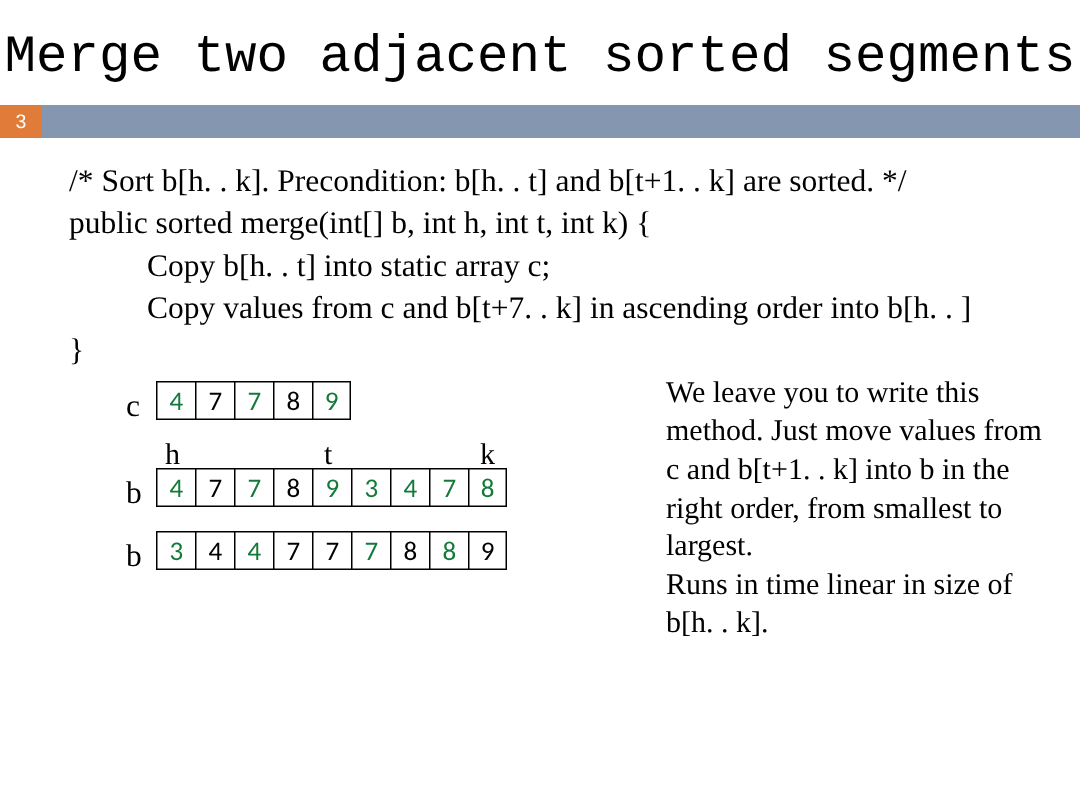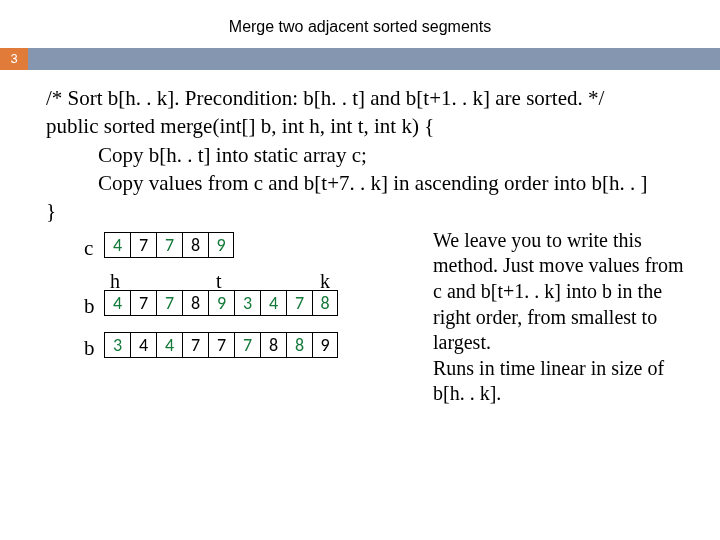--- a/index.html
+++ b/index.html
@@ -11,22 +11,22 @@
     font-family: Arial, Helvetica, sans-serif;
     overflow: hidden;
   }
   .slide {
     width: 720px;
     height: 540px;
     position: relative;
     box-sizing: border-box;
   }
   .title {
-    font-size: 16px;
-    font-family: Liberation Sans, sans-serif;
+    font-size: 35px;
+    font-family: Liberation Mono, monospace;
     color: #000;
     padding: 18px 0 12px 0;
     text-align: center;
   }
   .band {
     height: 22px;
     background: #8597b0;
     width: 100%;
     position: relative;
   }
@@ -99,21 +99,21 @@
     margin-top: 8px;
   }
   .hdr {
     position: absolute;
     font-family: "Times New Roman", Times, serif;
     font-size: 20px;
     top: 0;
   }
   .para-col {
     position: absolute;
-    left: 387px;
+    left: 398px;
     top: -4px;
     width: 258px;
     font-family: "Times New Roman", Times, serif;
     font-size: 20px;
     line-height: 1.28;
   }
 </style>
 </head>
 <body>
 <div class="slide">

